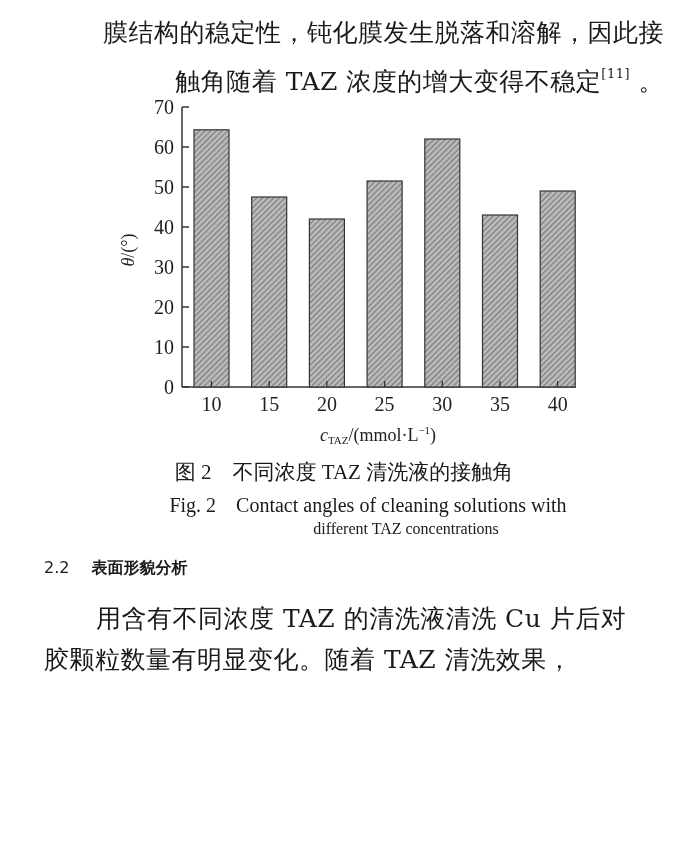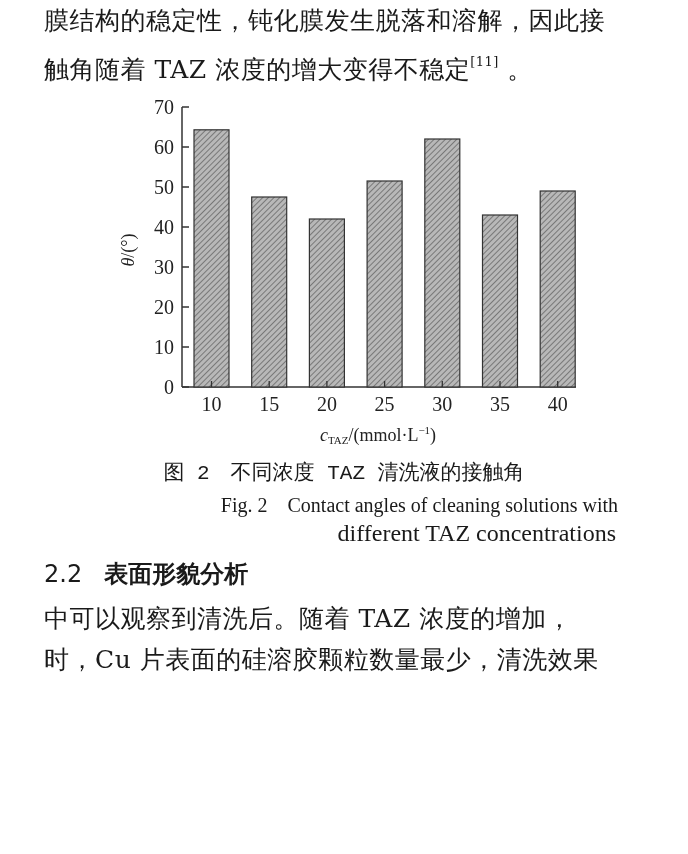--- a/index.html
+++ b/index.html
@@ -1,26 +1,26 @@
 <!DOCTYPE html>
 <html><head>
 <meta charset="utf-8">
 <style>
   html, body { margin: 0; padding: 0; background: #ffffff; }
   body { width: 688px; height: 854px; position: relative; overflow: hidden; color: #1a1a1a; font-family: "DejaVu Serif", "Liberation Serif", serif; }
   .para { position: absolute; left: 44px; width: 620px; font-size: 25px; line-height: 41px; letter-spacing: 0.5px; }
   .para .line { display: block; white-space: nowrap; }
   .sup { font-size: 13px; vertical-align: 12px; }
-  #p1 { top: 0; }
+  #p1 { top: 12px; text-align: right; }
   #chart { position: absolute; left: 110px; top: 95px; width: 480px; height: 360px; }
   .caption { position: absolute; width: 688px; left: 0; text-align: center; font-family: "Liberation Serif", serif; }
-  #cap-cn { top: 458px; font-size: 21px; font-family: Liberation Mono, monospace; }
-  #cap-en1 { top: 492px; font-size: 20px; text-align: right; left: 118px; width: 500px; }
-  #cap-en2 { top: 520px; font-size: 24px; text-align: right; left: 196px; width: 420px; }
-  #sec-title { position: absolute; left: 44px; top: 558px; font-size: 24px; font-weight: bold; font-family: "DejaVu Sans", sans-serif; }
+  #cap-cn { top: 458px; font-size: 21px; }
+  #cap-en1 { top: 492px; font-size: 20px; text-align: center; left: 118px; width: 500px; }
+  #cap-en2 { top: 520px; font-size: 16px; text-align: center; left: 196px; width: 420px; }
+  #sec-title { position: absolute; left: 44px; top: 558px; font-size: 16px; font-weight: bold; font-family: "DejaVu Sans", sans-serif; }
   #sec-title .num { font-weight: normal; margin-right: 22px; }
   #p2 { top: 598px; }
   #p2 .indent { padding-left: 52px; }
   svg text { font-family: "Liberation Serif", serif; fill: #222; }
 </style>
 </head>
 <body>
 
 <div class="para" id="p1">
   <span class="line">膜结构的稳定性，钝化膜发生脱落和溶解，因此接</span>
@@ -87,15 +87,15 @@
 
 <div class="caption" id="cap-cn">图 2　不同浓度 TAZ 清洗液的接触角</div>
 <div class="caption" id="cap-en1">Fig. 2　Contact angles of cleaning solutions with</div>
 <div class="caption" id="cap-en2">different TAZ concentrations</div>
 
 <div id="sec-title">
   <span class="num">2.2</span><span>表面形貌分析</span>
 </div>
 
 <div class="para" id="p2">
-  <span class="line">中可以观察到清洗后。随着 TAZ 浓度的增加，</span>
-  <span class="line">时，Cu 片表面的硅溶胶颗粒数量最少，清洗效果</span>
+  <span class="line indent">用含有不同浓度 TAZ 的清洗液清洗 Cu 片后对</span>
+  <span class="line">胶颗粒数量有明显变化。随着 TAZ 清洗效果，</span>
 </div>
 
 </body></html>

